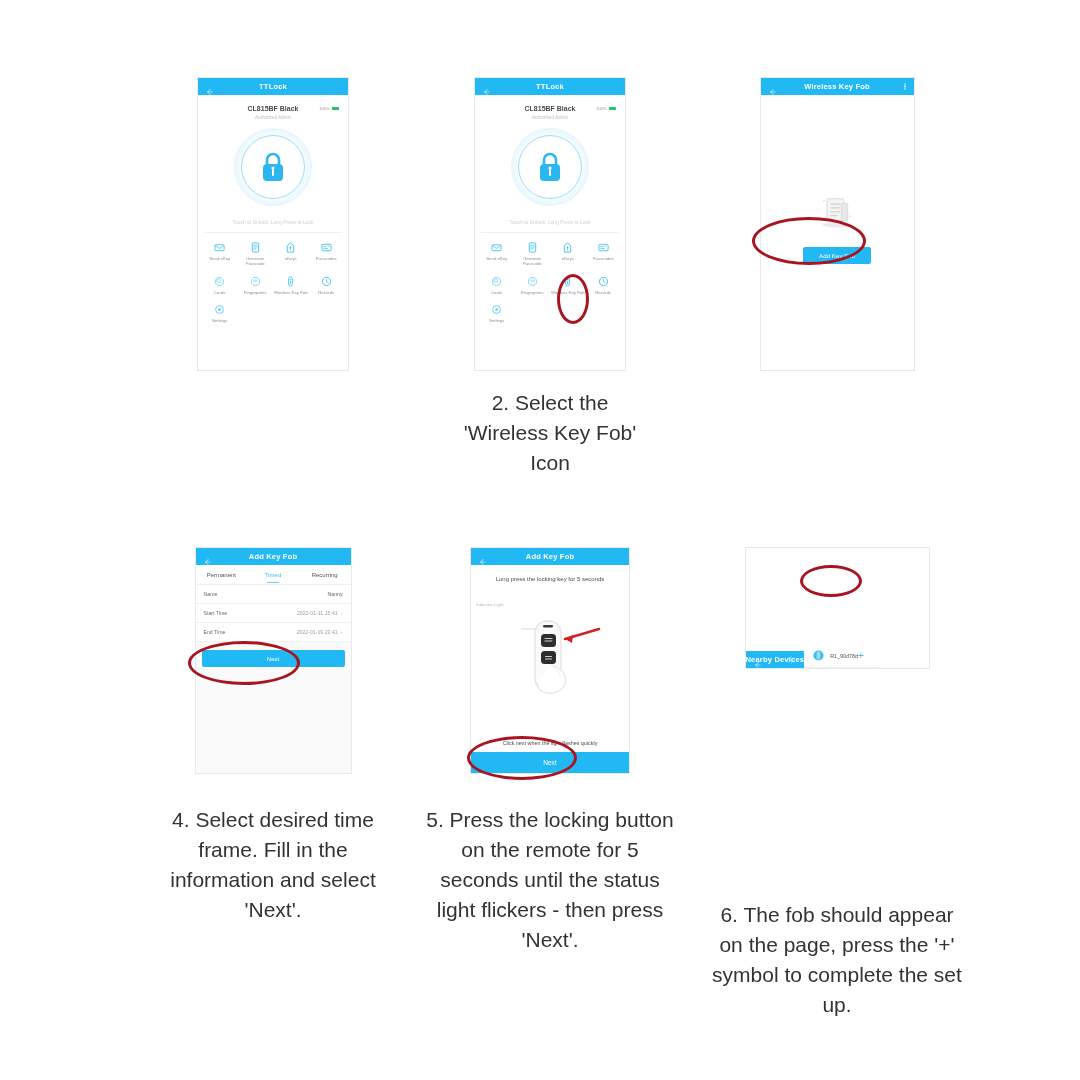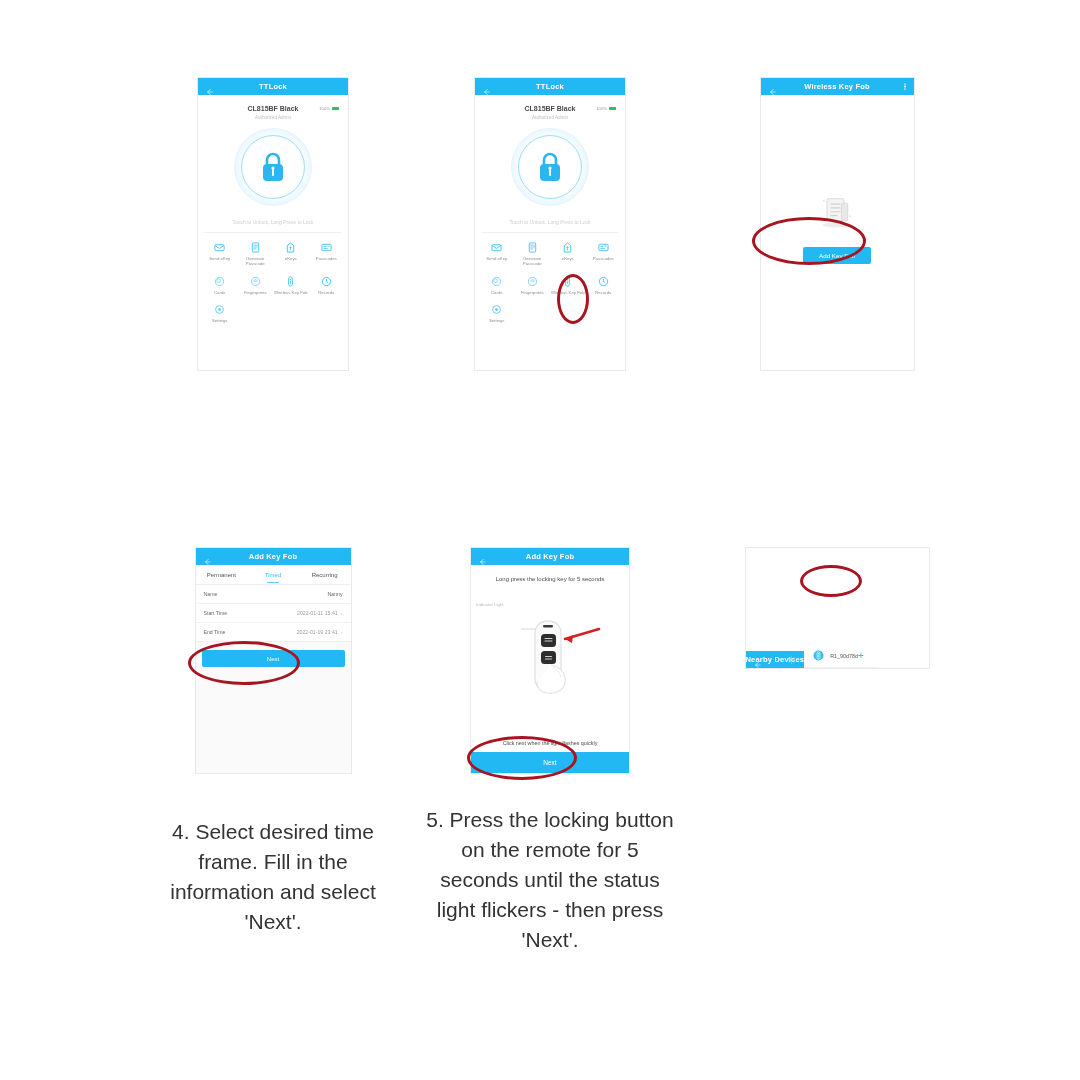--- a/index.html
+++ b/index.html
@@ -583,20 +583,23 @@
                   <circle cx="12" cy="12" r="8.5" fill="none" stroke="#5ecaf4" stroke-width="2"></circle>
                   <circle cx="12" cy="12" r="3" fill="#5ecaf4"></circle>
                 </svg>
               </span>
             <span class="grid-label">Settings</span>
           </div>
         </div>
       </div>
       <div class="ellipse" style="left:172px; top:196px; width:26px; height:44px;"></div>
     </div>
+    <div class="caption">2. Select the
+'Wireless Key Fob'
+Icon</div>
   </div>
 
   <div class="step step-r1 col3">
     <div class="shot-wrap">
       <div class="phone phone-c" style="display:flex;flex-direction:column;">
         <div class="appbar">
           <span class="appbar-back">
             <svg viewBox="0 0 24 24" width="9" height="9">
                 <path d="M14 5 L7 12 L14 19" fill="none" stroke="#ffffff" stroke-width="1.8" stroke-linecap="round" stroke-linejoin="round"></path>
                 <path d="M7 12 H19" stroke="#ffffff" stroke-width="1.6" stroke-linecap="round"></path>
@@ -667,21 +670,21 @@
               <span>2022-01-19 23:41</span>
               <span class="chev">›</span>
             </span>
           </div>
         </div>
 
         <button class="btn-wide">Next</button>
       </div>
       <div class="ellipse" style="left:80px; top:93px; width:106px; height:38px;"></div>
     </div>
-    <div class="caption" style="margin-top:44px;">4. Select desired time
+    <div class="caption" style="margin-top:32px;">4. Select desired time
 frame. Fill in the
 information and select
 'Next'.</div>
   </div>
 
   <div class="step step-r2 col2">
     <div class="shot-wrap">
       <div class="phone phone-c" style="display:flex;flex-direction:column;width:158px;height:225px;">
         <div class="appbar">
           <span class="appbar-back">
@@ -753,15 +756,19 @@
                   <path d="M12 11v5" stroke="#ffffff" stroke-width="1.3" stroke-linecap="round"></path>
                 </svg>
             </span>
             <span class="dev-name">R1_90d78d</span>
             <span class="dev-plus">+</span>
           </div>
         </div>
       </div>
       <div class="ellipse" style="left:128px; top:17px; width:56px; height:26px;"></div>
     </div>
+    <div class="caption" style="margin-top:232px;">6. The fob should appear
+on the page, press the '+'
+symbol to complete the set
+up.</div>
   </div>
 
 </div>
 
 </body></html>

